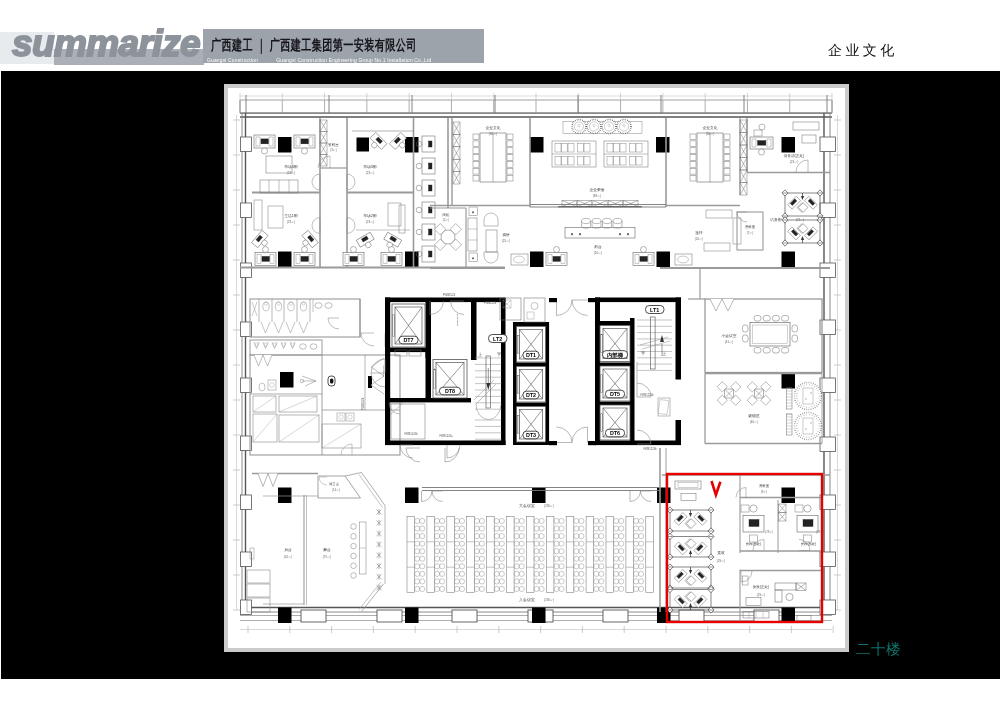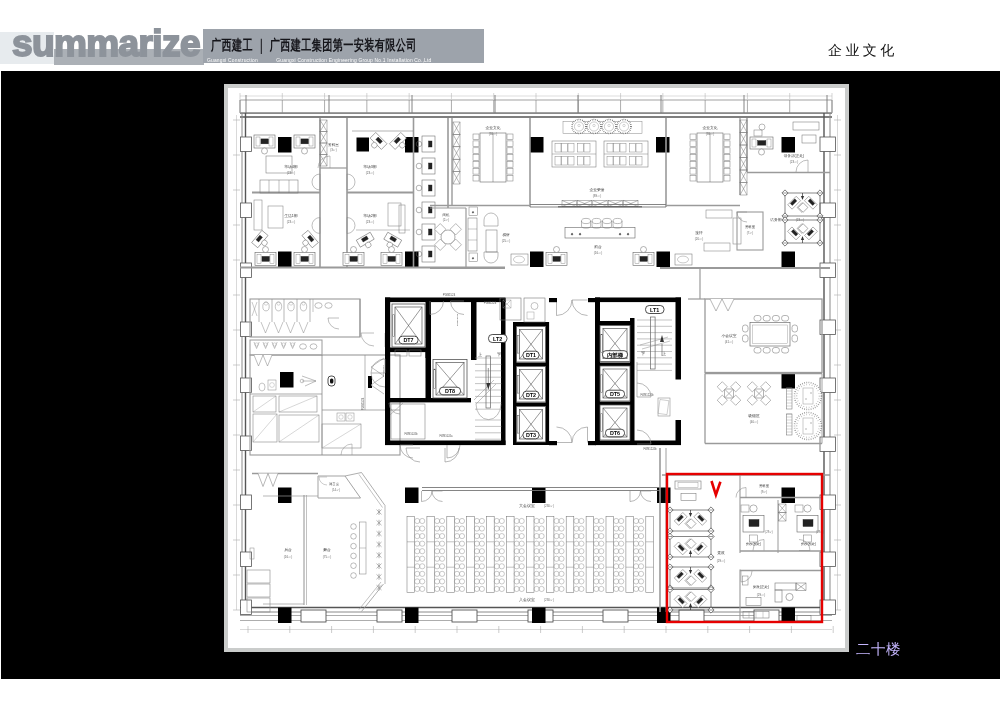--- a/index.html
+++ b/index.html
@@ -5,21 +5,21 @@
 .abs{position:absolute;}
 </style></head><body>
 <div id="page">
   <div class="abs" style="left:0;top:0;width:1000px;height:71px;background:#fff"></div>
   <div class="abs" style="left:0;top:679px;width:1000px;height:27px;background:#fff"></div>
   <div class="abs" style="left:0;top:0;width:1px;height:679px;background:#fff"></div>
 
   <div class="abs" style="left:0;top:32px;width:54px;height:32px;background:#e7ebee"></div>
   <div class="abs" style="left:54px;top:49px;width:150px;height:16px;background:#abb0b6"></div>
   <div class="abs" style="left:203px;top:29px;width:281px;height:34px;background:#9da3ab"></div>
-  <div class="abs" style="left:12px;top:25px;width:260px;height:40px;color:#8d939b;font-weight:bold;font-size:37px;line-height:1;letter-spacing:-0.6px;-webkit-text-stroke:1.9px #8d939b;transform:scaleX(1.0);transform-origin:0 0;">summarize</div>
+  <div class="abs" style="left:12px;top:25px;width:260px;height:40px;color:#8d939b;font-weight:bold;font-style:italic;font-size:37px;line-height:1;letter-spacing:-0.6px;-webkit-text-stroke:1.9px #8d939b;transform:scaleX(1.0);transform-origin:0 0;">summarize</div>
   <div class="abs" style="left:211px;top:36px;font-size:14.5px;font-weight:bold;color:#15151a;letter-spacing:0.5px;transform:scaleX(0.70);transform-origin:0 0;white-space:nowrap;">广西建工 ｜ 广西建工集团第一安装有限公司</div>
   <div class="abs" style="left:207px;top:56.5px;font-size:5.4px;color:#fff;letter-spacing:0.2px;transform:scaleX(0.91);transform-origin:0 0;white-space:nowrap;">Guangxi Construction&nbsp;&nbsp;&nbsp;&nbsp;&nbsp;&nbsp;&nbsp;&nbsp;&nbsp;&nbsp;&nbsp;&nbsp;Guangxi Construction Engineering Group No.1 Installation Co.,Ltd</div>
   <div class="abs" style="left:828px;top:41.5px;font-size:14px;color:#111;letter-spacing:3.4px;">企业文化</div>
 
   <div class="abs" style="left:8px;top:80px;width:22px;height:598px;background:#000"></div>
   <div class="abs" style="left:845px;top:77px;width:155px;height:2px;background:#000"></div>
 
   <div class="abs" style="left:224px;top:84px;width:625px;height:568px;background:#fff;border:4px solid #cacccb;box-sizing:border-box;"></div>
   <svg class="abs" style="left:224px;top:84px;" width="625" height="568" viewBox="224 84 625 568">
 <line x1="240" y1="96" x2="832" y2="96" stroke="#bbb" stroke-width="0.5"></line>
@@ -1379,13 +1379,13 @@
 <rect x="775" y="583" width="21" height="7" stroke="#777" stroke-width="0.6" fill="none"></rect>
 <rect x="775" y="590" width="7" height="12" stroke="#777" stroke-width="0.6" fill="none"></rect>
 <circle cx="789.5" cy="597" r="3.6" stroke="#666" stroke-width="0.55" fill="none"></circle>
 <rect x="796" y="583" width="10" height="7.5" stroke="#777" stroke-width="0.55" fill="none"></rect>
 <line x1="796" y1="583" x2="806" y2="590.5" stroke="#777" stroke-width="0.55"></line>
 <line x1="806" y1="583" x2="796" y2="590.5" stroke="#777" stroke-width="0.55"></line>
 <rect x="797" y="615.5" width="14" height="5.5" stroke="#777" stroke-width="0.55" fill="none"></rect>
 <rect x="667" y="474" width="155" height="148" stroke="#e60000" stroke-width="2.4" fill="none"></rect>
 <path d="M711.5,481 L715.9,494.8 L720.4,481.8" stroke="#e60000" stroke-width="2.6" fill="none"></path>
   </svg>
-  <div class="abs" style="left:856px;top:639.5px;font-size:14.5px;color:#c4b5fd;letter-spacing:0.5px;">二十楼</div>
+  <div class="abs" style="left:856px;top:639.5px;font-size:14.5px;color:#0f766e;letter-spacing:0.5px;">二十楼</div>
 </div>
 </body></html>

